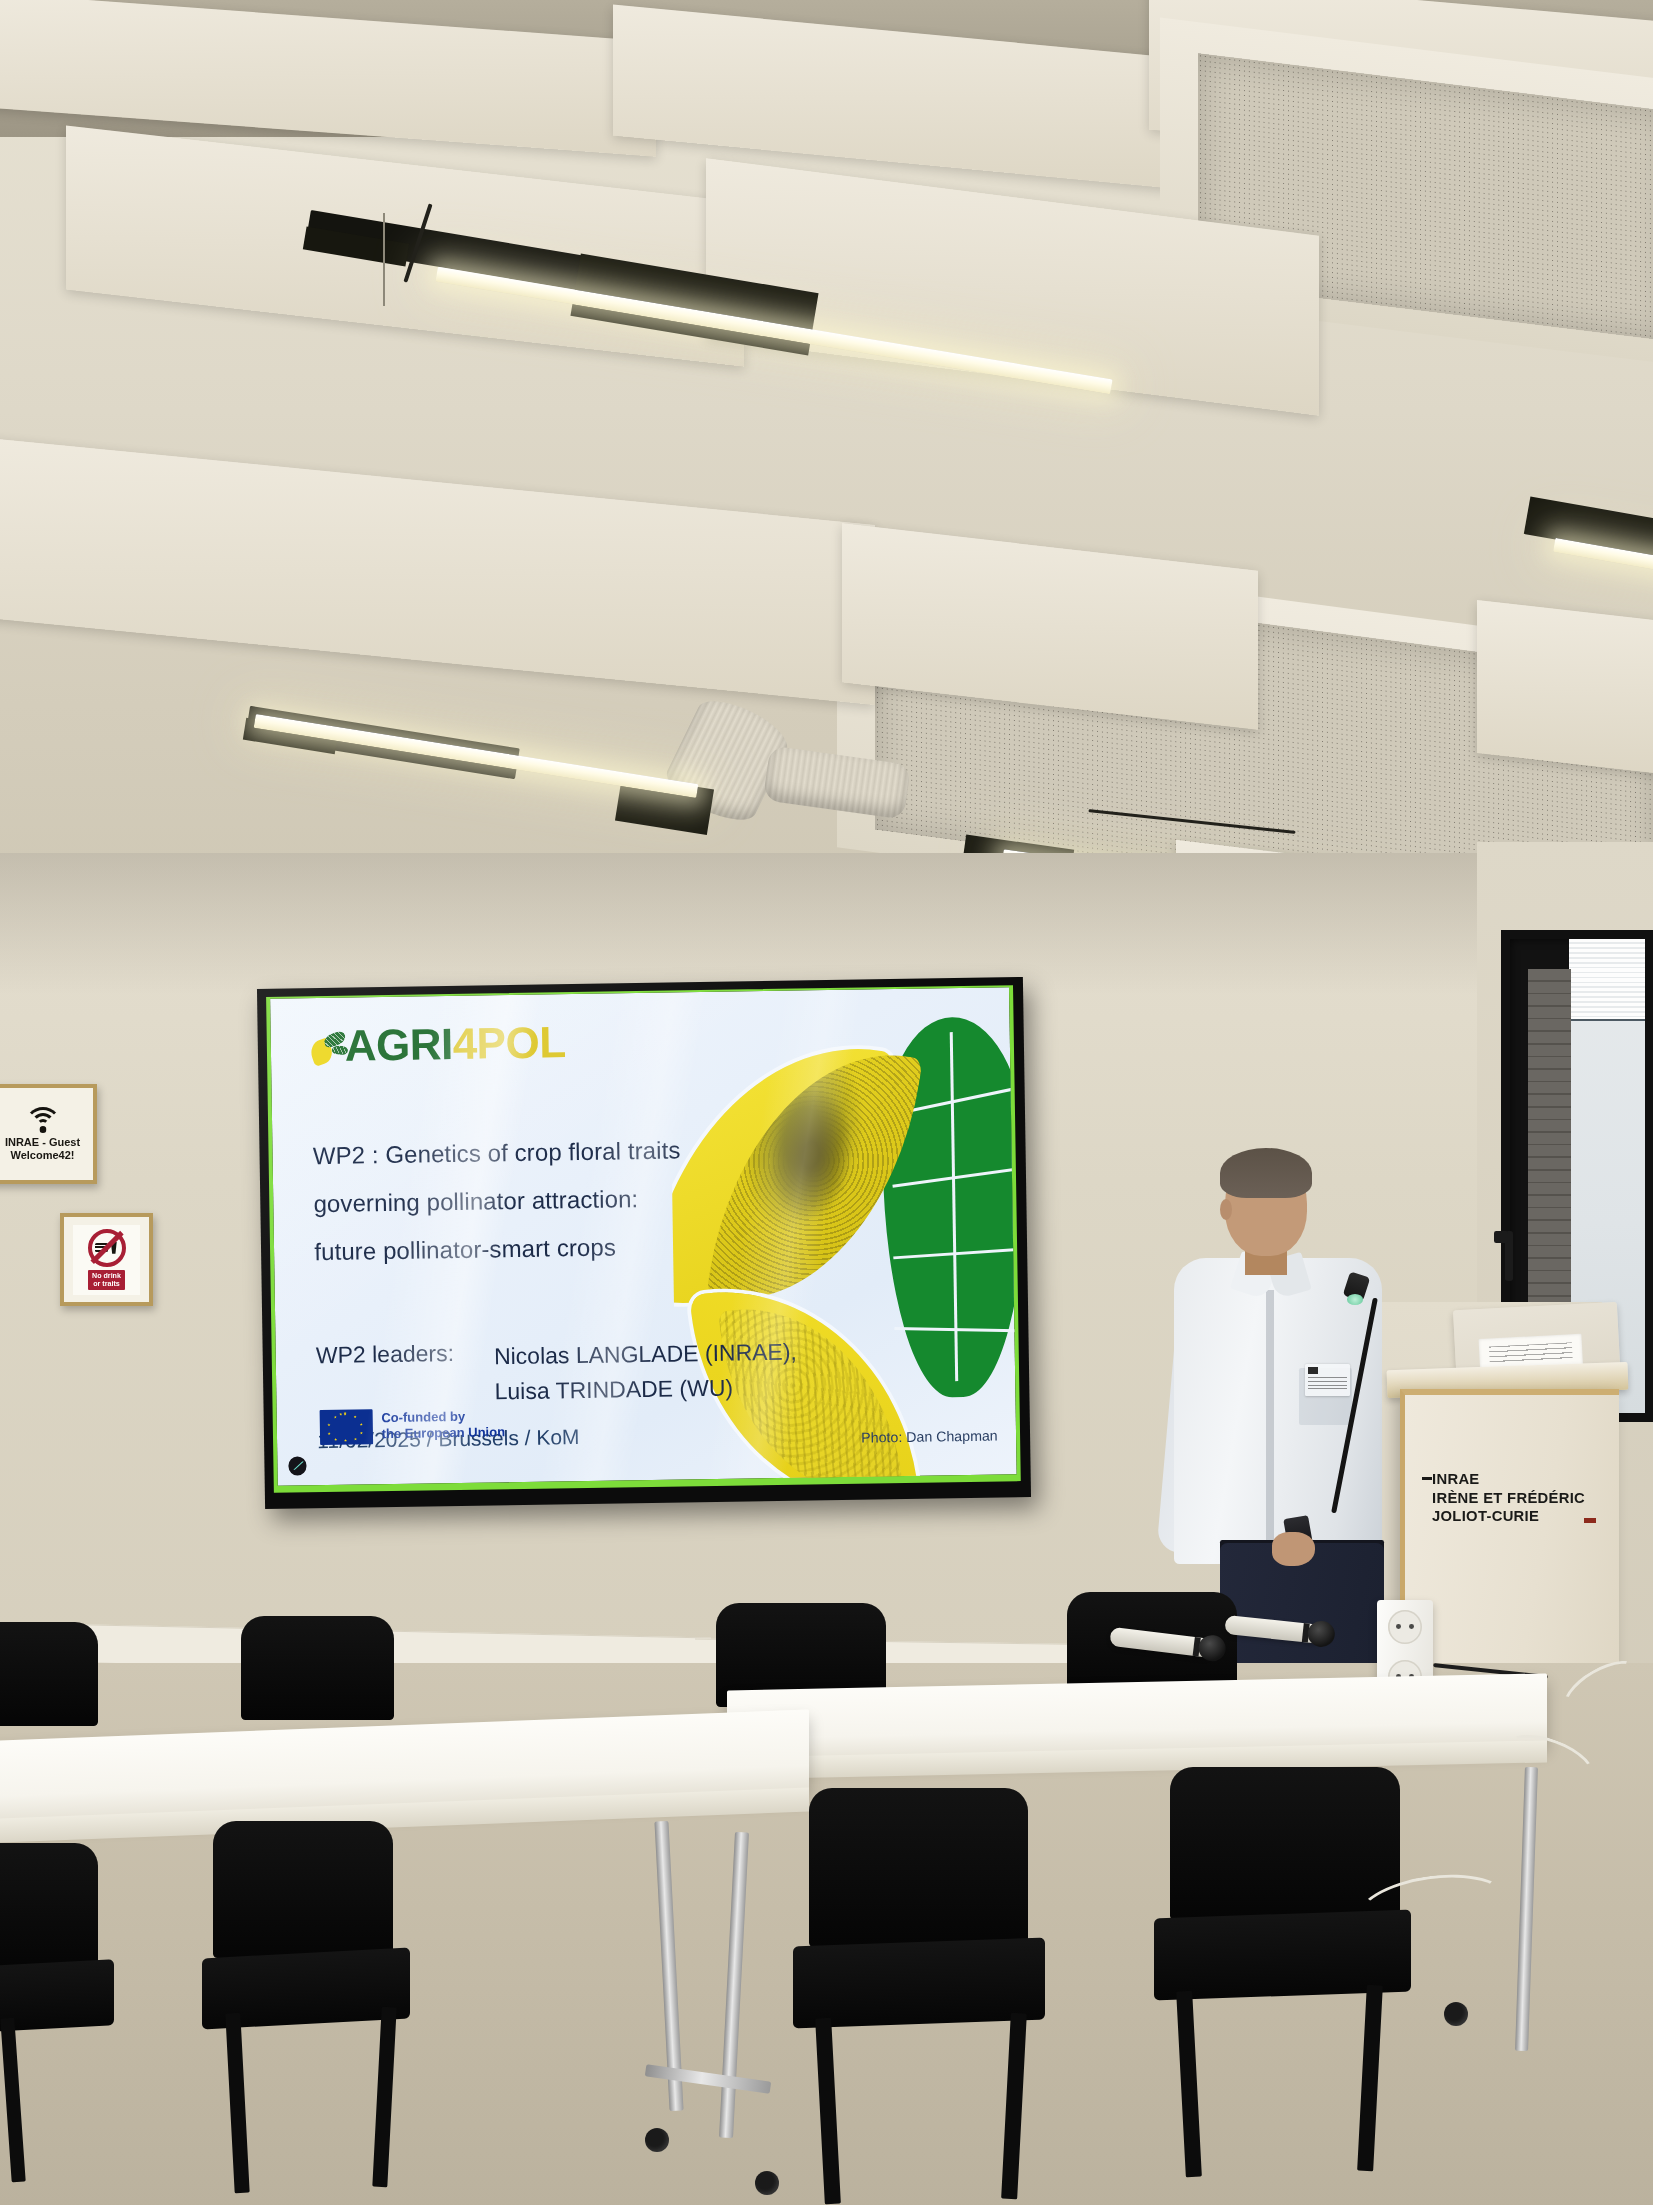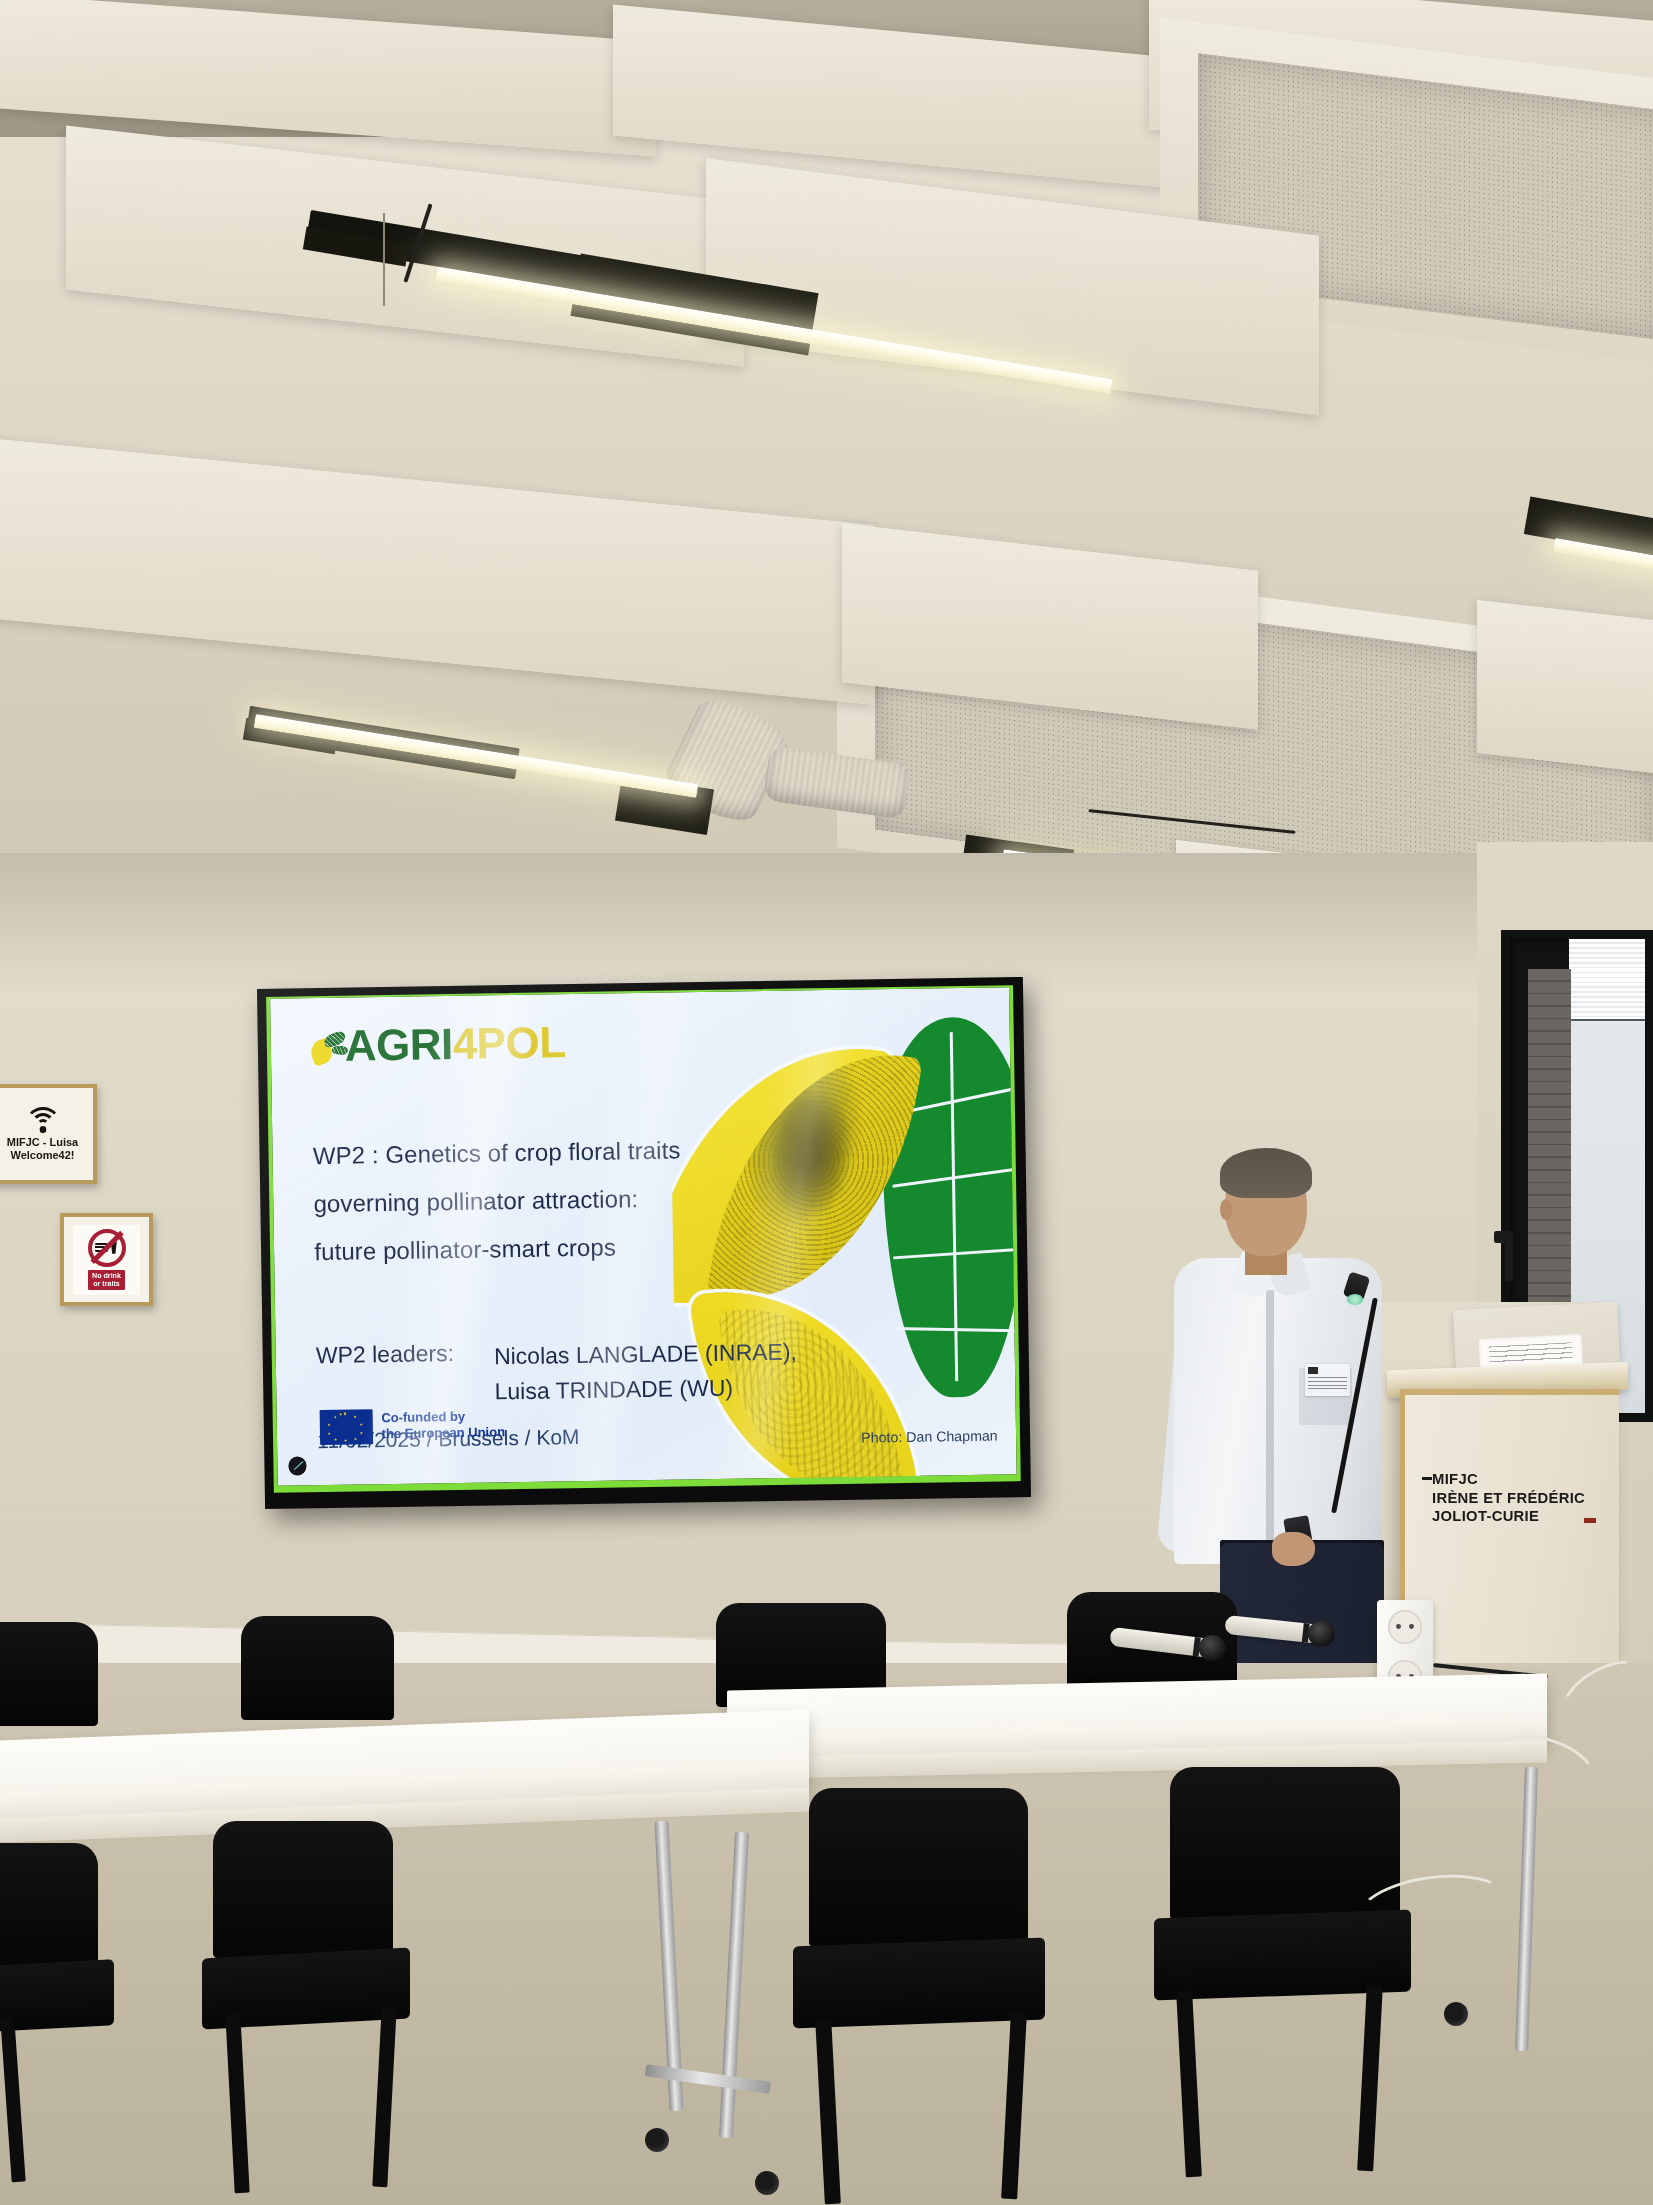--- a/index.html
+++ b/index.html
@@ -546,21 +546,21 @@
   <div class="skirting" style="left:0; top:1630px; width:711px; height:38px; transform: skewY(1.2deg);"></div>
   <div class="skirting" style="left:695px; top:1644px; width:799px; height:38px; transform: skewY(0.8deg);"></div>
 
   <div class="sign-frame wifi-sign">
     <div class="wifi-arcs">
       <span class="wa1"></span>
         <span class="wa2"></span>
         <span class="wa3"></span>
       <span class="wifi-dot"></span>
     </div>
-    <div class="wifi-txt">MIFJC - Luisa</div>
+    <div class="wifi-txt">INRAE - Guest</div>
     <div class="wifi-txt">Welcome42!</div>
   </div>
 
   <div class="sign-frame nofood-sign">
     <div class="nofood-inner">
       <div class="prohib">
         <span class="burger"></span>
           <span class="cup"></span>
       </div>
       <div class="nofood-label">
@@ -683,21 +683,21 @@
   <div class="laptop">
     <div class="laptop-screen">
       <div class="laptop-lines"></div>
     </div>
   </div>
 
   <div class="lectern-top"></div>
   <div class="lectern"></div>
   <div class="lectern-dash"></div>
   <div class="lectern-text">
-    <div>MIFJC</div>
+    <div>INRAE</div>
     <div>IRÈNE ET FRÉDÉRIC</div>
     <div>JOLIOT-CURIE</div>
   </div>
   <div class="lectern-redmark"></div>
 
   <div class="floor"></div>
 
   <div class="chair" style="left:-33px; top:1622px; width:131px; height:104px;">
       <div class="chair-back"></div>
     </div>

